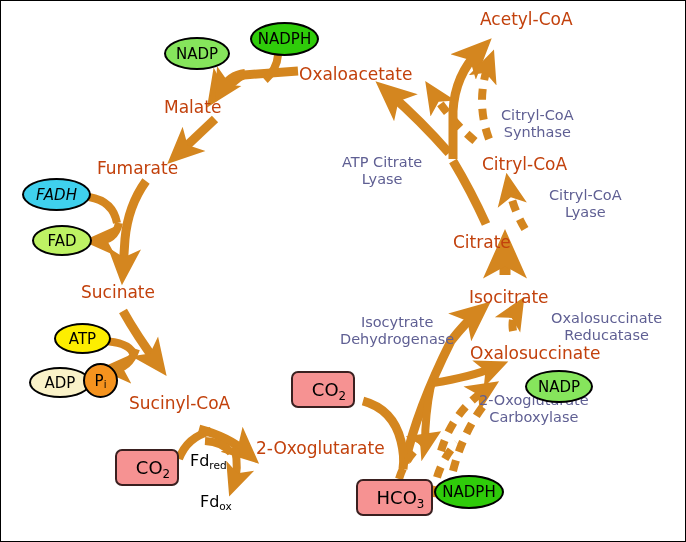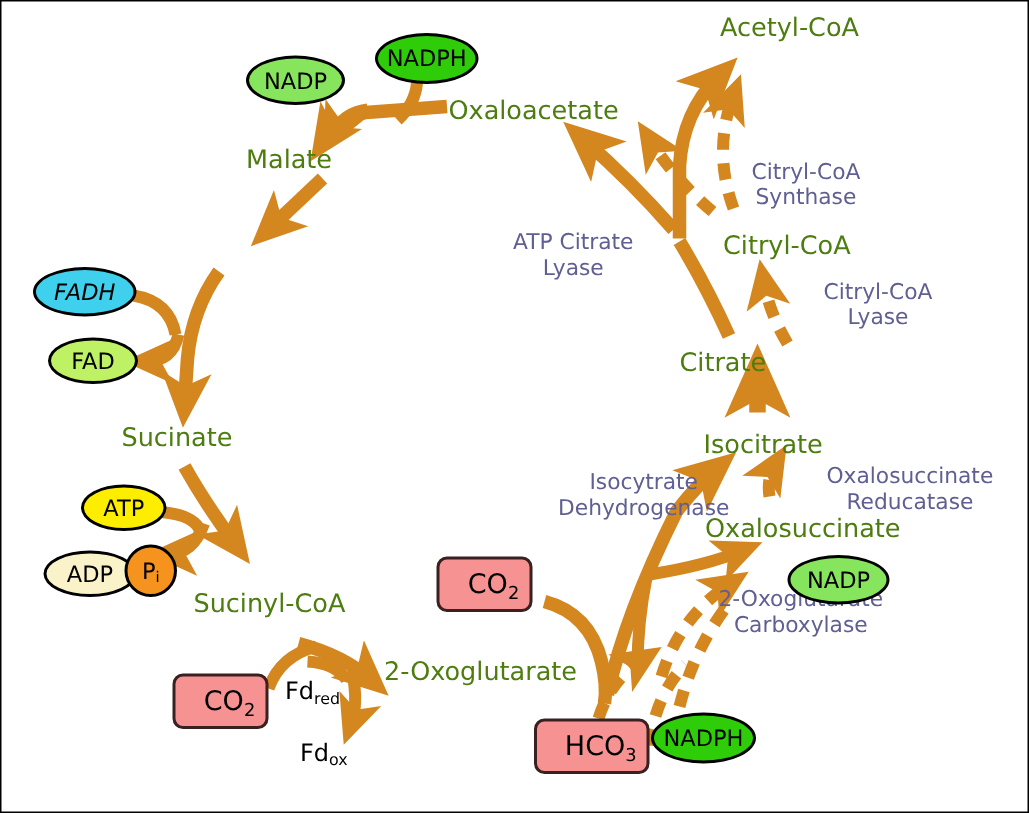--- a/index.html
+++ b/index.html
@@ -20,21 +20,21 @@
   }
   #arrow-layer {
     position: absolute;
     left: 0;
     top: 0;
     width: 686px;
     height: 542px;
   }
   .metabolite {
     position: absolute;
-    color: #4d7c0f;
+    color: #c2410c;
     font-family: "DejaVu Sans", sans-serif;
     font-size: 17px;
     font-weight: 400;
     white-space: nowrap;
     letter-spacing: 0px;
   }
   .enzyme {
     position: absolute;
     color: #5f5f93;
     font-family: "DejaVu Sans", sans-serif;
@@ -163,20 +163,21 @@
 
     </g>
   </svg>
 
   <div class="metabolite" style="left:479px; top:8px;">Acetyl-CoA</div>
 
   <div class="metabolite" style="left:298px; top:63px;">Oxaloacetate</div>
 
   <div class="metabolite" style="left:163px; top:96px;">Malate</div>
 
+  <div class="metabolite" style="left:96px; top:157px;">Fumarate</div>
 
   <div class="metabolite" style="left:80px; top:281px;">Sucinate</div>
 
   <div class="metabolite" style="left:128px; top:392px;">Sucinyl-CoA</div>
 
   <div class="metabolite" style="left:255px; top:437px;">2-Oxoglutarate</div>
 
   <div class="metabolite" style="left:469px; top:342px;">Oxalosuccinate</div>
 
   <div class="metabolite" style="left:468px; top:286px;">Isocitrate</div>
@@ -193,21 +194,21 @@
   <div class="enzyme" style="left:548px; top:186px;">
     <div>Citryl-CoA</div>
     <div>Lyase</div>
   </div>
 
   <div class="enzyme" style="left:341px; top:153px;">
     <div>ATP Citrate</div>
     <div>Lyase</div>
   </div>
 
-  <div class="enzyme" style="left:339px; top:313px;margin-left:32px;">
+  <div class="enzyme" style="left:339px; top:313px;">
     <div>Isocytrate</div>
     <div>Dehydrogenase</div>
   </div>
 
   <div class="enzyme" style="left:550px; top:309px;">
     <div>Oxalosuccinate</div>
     <div>Reducatase</div>
   </div>
 
   <div class="enzyme" style="left:478px; top:391px;">

